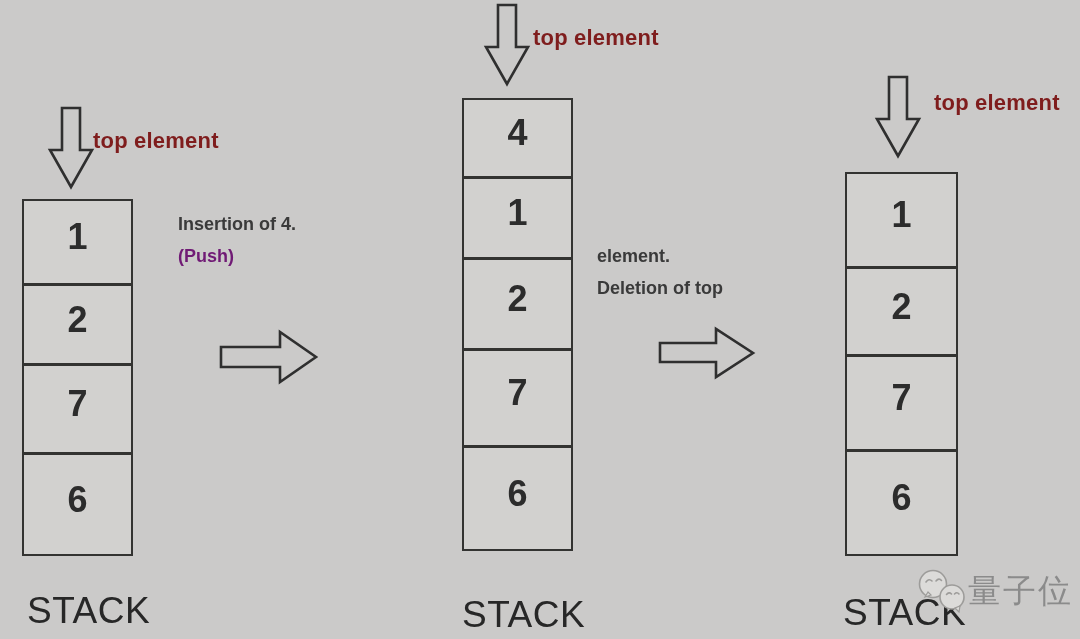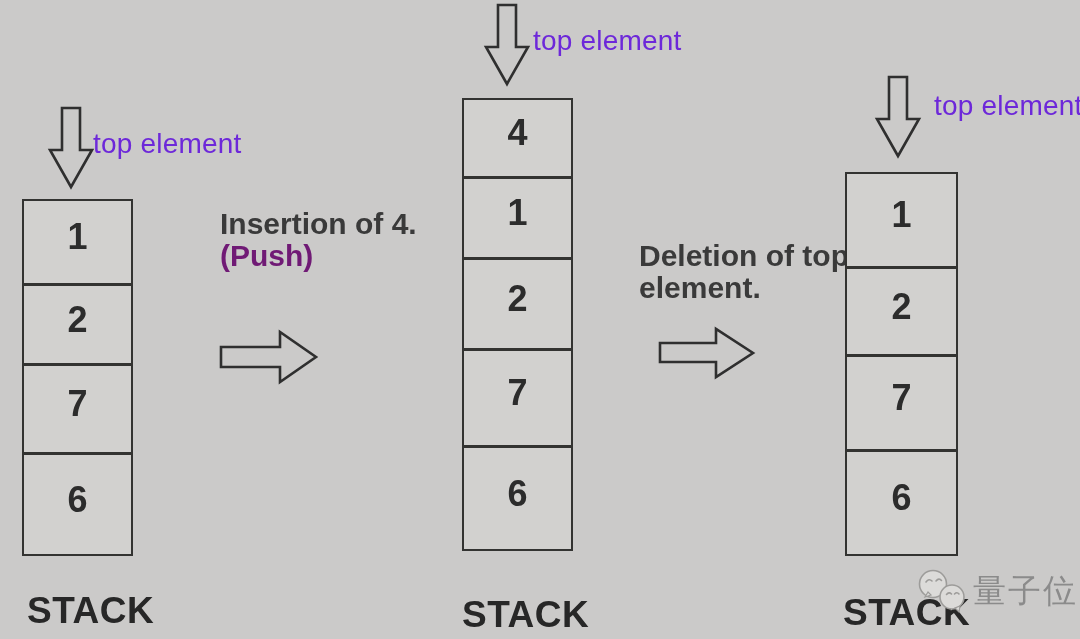--- a/index.html
+++ b/index.html
@@ -22,39 +22,39 @@
     border-bottom:3px solid #333331;
     display:flex;align-items:center;justify-content:center;
     padding-bottom:10px;
   }
   .stack-cell:last-child{border-bottom:none;}
   .cell-num{
     font-size:36px;font-weight:700;color:#2c2c2c;
   }
   .top-label{
     position:absolute;
-    font-size:28px;font-weight:400;color:#6d28d9;
+    font-size:22px;font-weight:700;color:#7f1d1d;
     white-space:nowrap;letter-spacing:0.2px;
   }
   .caption{
     position:absolute;
-    font-size:37px;font-weight:700;color:#272727;
+    font-size:37px;font-weight:400;color:#272727;
     letter-spacing:0.5px;white-space:nowrap;
   }
   .op-text{
     position:absolute;
-    font-size:30px;font-weight:600;color:#3a3a3a;
-    line-height:32px;white-space:nowrap;margin-left:42px;
+    font-size:18px;font-weight:600;color:#3a3a3a;
+    line-height:32px;white-space:nowrap;
   }
   .op-text .paren{font-weight:700;color:#701a75;}
   .arrow-svg{position:absolute;}
   .arrow-svg path{fill:none;stroke:#2f2f2f;stroke-width:2.6;stroke-linejoin:miter;}
   .watermark{
     position:absolute;left:914px;top:568px;
-    display:flex;align-items:center;gap:5px;
+    display:flex;align-items:center;
   }
   .wm-text{
     font-size:33px;color:#8b8b8b;font-weight:500;letter-spacing:2px;white-space:nowrap;
   }
 </style>
 </head>
 <body>
 
 <div class="canvas">
 
@@ -105,22 +105,22 @@
     <div class="stack-cell" style="height:97px;">
       <span class="cell-num">7</span>
     </div>
     <div class="stack-cell" style="height:101px;">
       <span class="cell-num">6</span>
     </div>
   </div>
   <div class="caption" style="left:462px;top:594px;">STACK</div>
 
   <div class="op-text" style="left:597px;top:240px;">
+    <div>element.</div>
     <div>Deletion of top</div>
-    <div>element.</div>
   </div>
   <svg class="arrow-svg" style="left:658px;top:326px;" width="98" height="54" viewBox="0 0 98 54">
     <path d="M2 17 H58 V3 L95 27 L58 51 V36 H2 Z"></path>
   </svg>
 
   <svg class="arrow-svg" style="left:874px;top:75px;" width="48" height="84" viewBox="0 0 48 84">
     <path d="M15 2 H33 V44 H45 L24 81 L3 44 H15 Z"></path>
   </svg>
   <div class="top-label" style="left:934px;top:90px;">top element</div>
 

